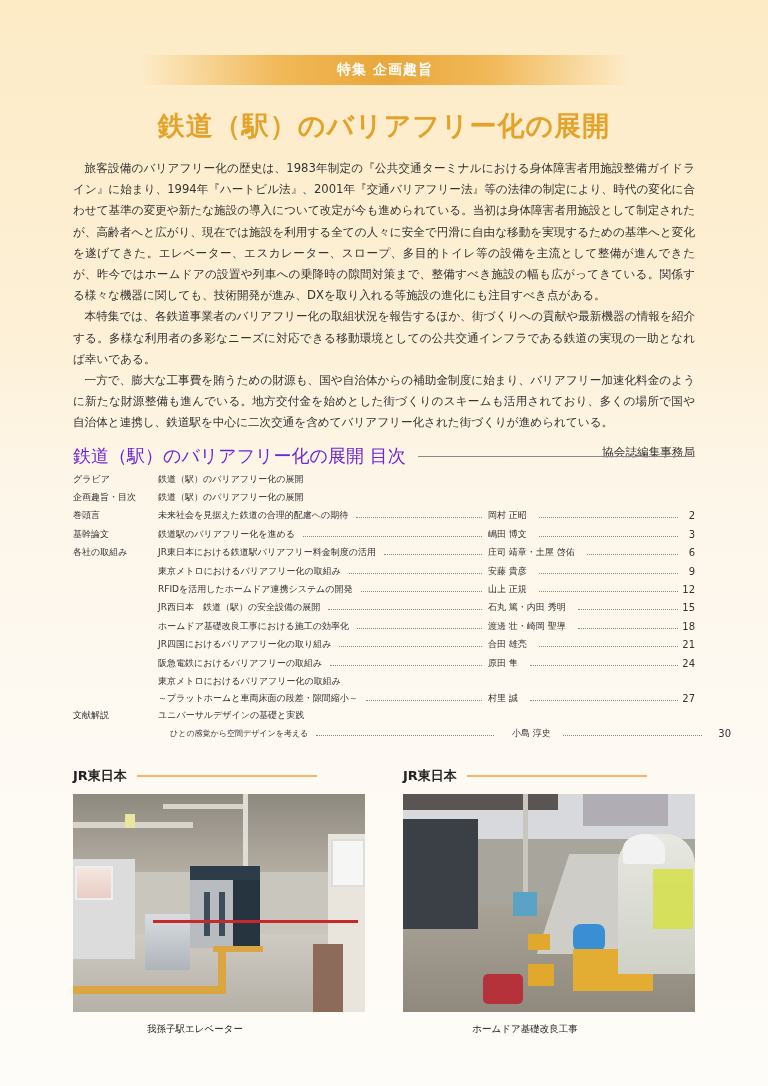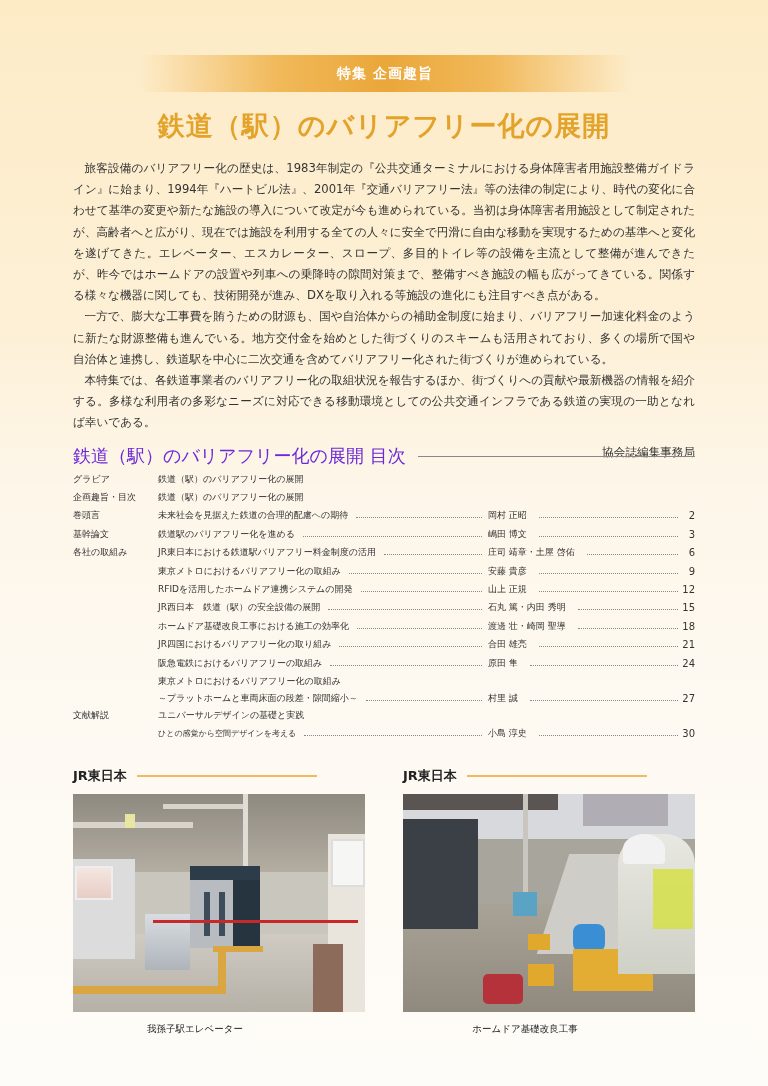--- a/index.html
+++ b/index.html
@@ -4,21 +4,21 @@
   <style>
     * { box-sizing: border-box; margin: 0; padding: 0; }
     html, body { width: 768px; height: 1086px; overflow: hidden; }
     body {
       font-family: "DejaVu Sans", sans-serif;
       color: #2a2a2a;
       background: linear-gradient(to bottom, #fdebc6 0%, #fdf0d6 30%, #fdf6e9 45%, #fefaf3 70%, #fefcf8 100%);
       position: relative;
     }
     .banner {
-      position: absolute; left: 140px; top: 55px; width: 490px; height: 37px;
+      position: absolute; left: 140px; top: 55px; width: 490px; height: 30px;
       background: linear-gradient(to right, rgba(240,180,70,0) 0%, #f1b95a 28%, #eaa73a 50%, #f1b95a 72%, rgba(240,180,70,0) 100%);
       display: flex; align-items: center; justify-content: center;
     }
     .banner span { color: #fff; font-weight: bold; font-size: 14px; letter-spacing: 1px; }
     .main-title {
       position: absolute; left: 0; top: 108px; width: 768px; text-align: center;
       font-size: 27px; font-weight: bold; color: #e3a32a; letter-spacing: 1px;
     }
     .intro {
       position: absolute; left: 73px; top: 158px; width: 622px;
@@ -101,22 +101,22 @@
 <body>
 
 <div class="banner">
   <span>特集 企画趣旨</span>
 </div>
 
 <h1 class="main-title">鉄道（駅）のバリアフリー化の展開</h1>
 
 <div class="intro">
   <p>旅客設備のバリアフリー化の歴史は、1983年制定の『公共交通ターミナルにおける身体障害者用施設整備ガイドライン』に始まり、1994年『ハートビル法』、2001年『交通バリアフリー法』等の法律の制定により、時代の変化に合わせて基準の変更や新たな施設の導入について改定が今も進められている。当初は身体障害者用施設として制定されたが、高齢者へと広がり、現在では施設を利用する全ての人々に安全で円滑に自由な移動を実現するための基準へと変化を遂げてきた。エレベーター、エスカレーター、スロープ、多目的トイレ等の設備を主流として整備が進んできたが、昨今ではホームドアの設置や列車への乗降時の隙間対策まで、整備すべき施設の幅も広がってきている。関係する様々な機器に関しても、技術開発が進み、DXを取り入れる等施設の進化にも注目すべき点がある。</p>
+  <p>本特集では、各鉄道事業者のバリアフリー化の取組状況を報告するほか、街づくりへの貢献や最新機器の情報を紹介する。多様な利用者の多彩なニーズに対応できる移動環境としての公共交通インフラである鉄道の実現の一助となれば幸いである。</p>
   <p>一方で、膨大な工事費を賄うための財源も、国や自治体からの補助金制度に始まり、バリアフリー加速化料金のように新たな財源整備も進んでいる。地方交付金を始めとした街づくりのスキームも活用されており、多くの場所で国や自治体と連携し、鉄道駅を中心に二次交通を含めてバリアフリー化された街づくりが進められている。</p>
-  <p>本特集では、各鉄道事業者のバリアフリー化の取組状況を報告するほか、街づくりへの貢献や最新機器の情報を紹介する。多様な利用者の多彩なニーズに対応できる移動環境としての公共交通インフラである鉄道の実現の一助となれば幸いである。</p>
   <div class="signature">協会誌編集事務局</div>
 </div>
 
 <div class="toc-head">
   <span class="t">鉄道（駅）のバリアフリー化の展開 目次</span>
   <span class="line"></span>
 </div>
 
 <div class="toc" id="toc">
     <div class="toc-row">
@@ -272,21 +272,21 @@
     <div class="toc-row">
       <span class="cat">文献解説</span>
       <span class="ttl">
         <span class="tx">ユニバーサルデザインの基礎と実践</span>
       </span>
       <span class="auth">
         <span class="tx"></span>
       </span>
       <span class="pg"></span>
     </div>
-    <div class="toc-row small" style="height: 16px;">
+    <div class="toc-row small" style="height: 16px; gap: 12px;">
       <span class="cat"></span>
       <span class="ttl">
         <span class="tx">ひとの感覚から空間デザインを考える</span>
         <span class="dots"></span>
       </span>
       <span class="auth">
         <span class="tx">小島 淳史</span>
         <span class="dots"></span>
       </span>
       <span class="pg">30</span>

